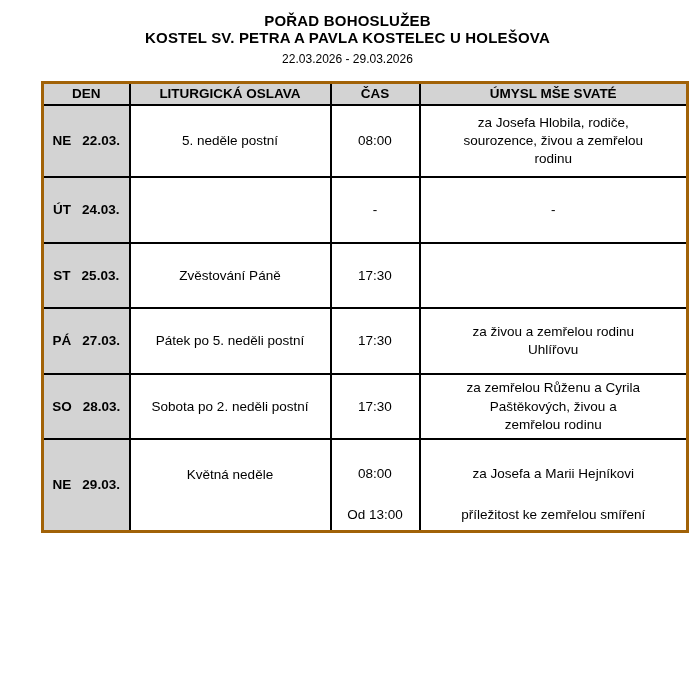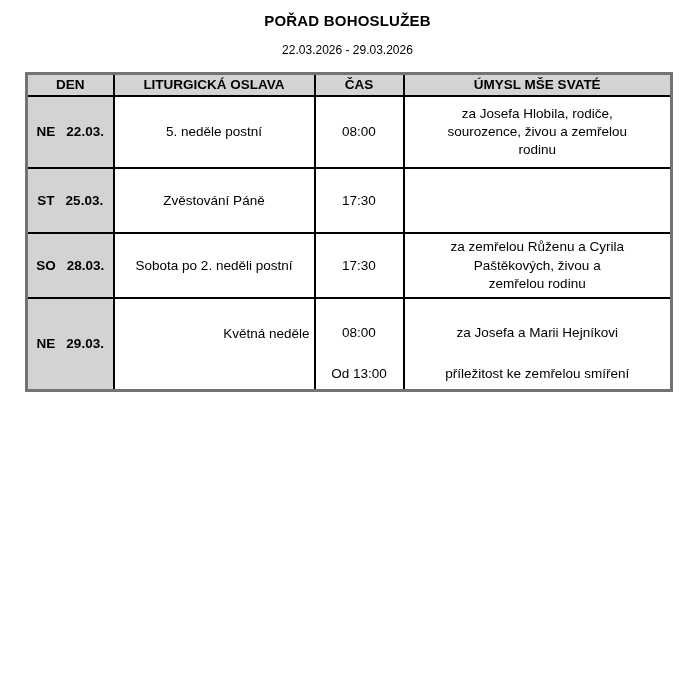--- a/index.html
+++ b/index.html
@@ -13,40 +13,40 @@
     width: 695px;
     height: 700px;
     box-sizing: border-box;
     padding-top: 12px;
     overflow: hidden;
   }
   .titles { text-align: center; }
   .title-main {
     font-size: 15px;
     font-weight: bold;
-    margin: 0 0 14px 0;
+    margin: 0 0 0 0;
     letter-spacing: 0.2px;
   }
   .title-sub {
     font-size: 15px;
     font-weight: bold;
     margin: 0 0 6px 0;
     letter-spacing: 0.2px;
   }
   .title-dates {
     font-size: 12px;
     font-weight: normal;
     margin: 0;
   }
   table.schedule {
     border-collapse: collapse;
     table-layout: fixed;
     width: 645px;
-    margin: 15px 0 0 25px;
-    border: 3px solid #737373;
+    margin: 15px 0 0 41px;
+    border: 3px solid #a16207;
   }
   .schedule th, .schedule td {
     border: 2px solid #000000;
     text-align: center;
     vertical-align: middle;
     font-size: 13.5px;
     line-height: 1.35;
     padding: 10px 4px;
     overflow: hidden;
   }
@@ -66,39 +66,39 @@
     gap: 11px;
   }
   td.intention { padding: 2px 42px; }
   tr.h72 { height: 72px; }
   tr.h65 { height: 65px; }
   tr.h66 { height: 66px; }
   tr.h92 { height: 92px; }
   td.celeb-top {
     vertical-align: top;
     padding-top: 26px;
-    text-align: right;
   }
   td.multi { padding: 0; height: 88px; }
   .stack {
     box-sizing: border-box;
     height: 88px;
     display: flex;
     flex-direction: column;
     justify-content: space-between;
     align-items: center;
     padding: 24px 4px 5px 4px;
   }
 </style>
 </head>
 <body>
 
 <div class="page">
   <div class="titles">
     <p class="title-main">POŘAD BOHOSLUŽEB</p>
+    <p class="title-sub">KOSTEL SV. PETRA A PAVLA KOSTELEC U HOLEŠOVA</p>
     <p class="title-dates">22.03.2026 - 29.03.2026</p>
   </div>
 
   <table class="schedule">
     <colgroup>
       <col style="width:87px">
       <col style="width:201px">
       <col style="width:89px">
       <col style="width:268px">
     </colgroup>
@@ -118,34 +118,56 @@
             <span>NE</span>
             <span>22.03.</span>
           </div>
         </td>
         <td>5. neděle postní</td>
         <td>08:00</td>
         <td class="intention">za Josefa Hlobila, rodiče, sourozence, živou a zemřelou rodinu</td>
       </tr>
 
 
+      <tr class="h66">
+        <td class="day">
+          <div class="daywrap">
+            <span>ÚT</span>
+            <span>24.03.</span>
+          </div>
+        </td>
+        <td></td>
+        <td>-</td>
+        <td class="intention">-</td>
+      </tr>
 
       <tr class="h65">
         <td class="day">
           <div class="daywrap">
             <span>ST</span>
             <span>25.03.</span>
           </div>
         </td>
         <td>Zvěstování Páně</td>
         <td>17:30</td>
         <td class="intention"></td>
       </tr>
 
 
+      <tr class="h66">
+        <td class="day">
+          <div class="daywrap">
+            <span>PÁ</span>
+            <span>27.03.</span>
+          </div>
+        </td>
+        <td>Pátek po 5. neděli postní</td>
+        <td>17:30</td>
+        <td class="intention">za živou a zemřelou rodinu Uhlířovu</td>
+      </tr>
 
       <tr class="h65">
         <td class="day">
           <div class="daywrap">
             <span>SO</span>
             <span>28.03.</span>
           </div>
         </td>
         <td>Sobota po 2. neděli postní</td>
         <td>17:30</td>

